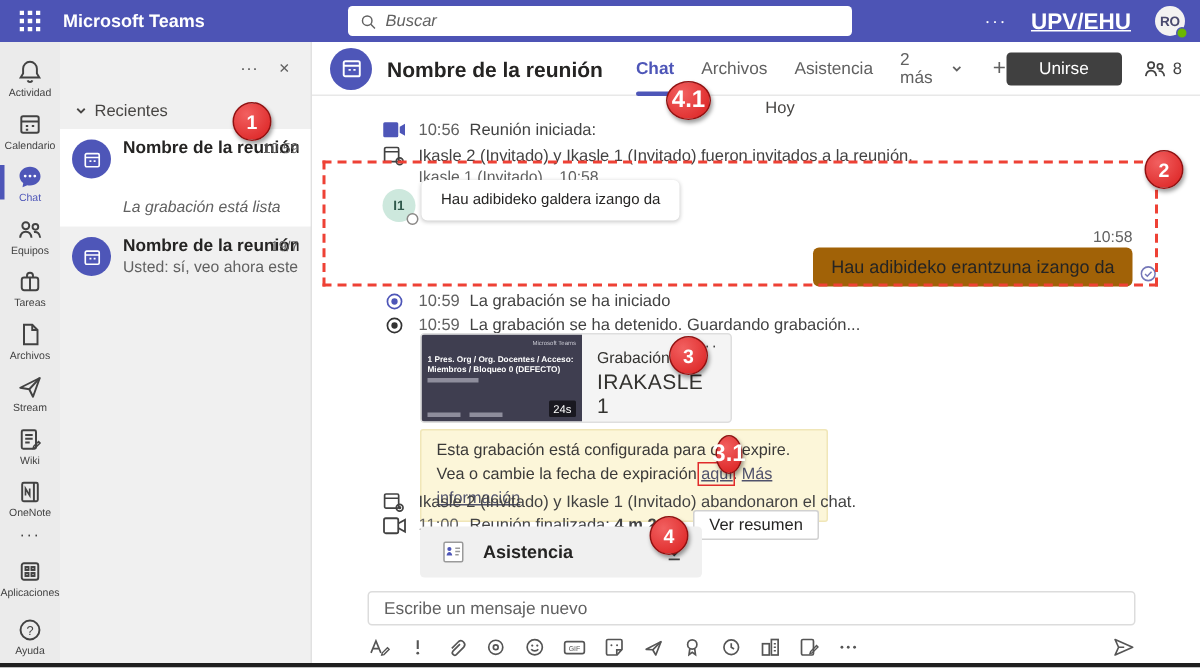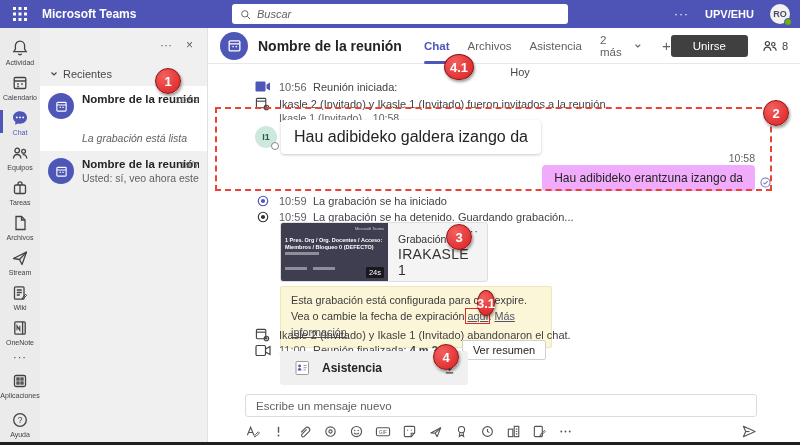--- a/index.html
+++ b/index.html
@@ -9,21 +9,21 @@
   
   .topbar { position:absolute; left:0; top:0; right:0; height:28px; background:#4d54b5;
             display:flex; align-items:center; color:#fff; z-index:5; }
   .waffle { width:40px; display:flex; justify-content:center; cursor:pointer; }
   .app-title { font-size:12px; font-weight:bold; margin-left:2px; }
   .searchbox { position:absolute; left:232px; top:4px; width:336px; height:20px; background:#fff;
                border-radius:3px; display:flex; align-items:center; gap:6px; padding:0 8px; color:#616161; }
   .searchbox span { font-size:11px;font-style:italic; }
   .tb-right { position:absolute; right:10px; top:0; height:28px; display:flex; align-items:center; gap:16px; }
   .tb-more { font-size:12px; letter-spacing:1px; cursor:pointer; }
-  .tb-org { font-size:11px; font-weight:bold; }
+  .tb-org { font-size:15px; font-weight:bold;text-decoration:underline; }
   .avatar-me { position:relative; width:20px; height:20px; border-radius:50%; background:#f3f2f1;
                color:#4a4a6e; font-size:9px; font-weight:bold; display:flex; align-items:center; justify-content:center; }
   .presence { position:absolute; right:-2px; bottom:-2px; width:8px; height:8px; border-radius:50%;
               background:#6bb700; border:1.5px solid #4d54b5; }
   
   .rail { position:absolute; left:0; top:28px; bottom:0; width:40px; background:#ebebeb;
           display:flex; flex-direction:column; align-items:center; padding-top:6px; z-index:4; }
   .rail-item { position:relative; width:100%; display:flex; flex-direction:column; align-items:center;
                gap:1px; padding:4px 0 3px; cursor:pointer; color:#424242; }
   .rail-item .lbl { font-size:7px; color:#424242; white-space:nowrap; }
@@ -70,33 +70,33 @@
   .row .ic { width:17px; display:flex; justify-content:center; flex:none; }
   .row .tm { color:#616161; width:26px; flex:none; }
   .msg-author { position:absolute; left:39px; top:48px; font-size:10.5px; color:#616161; }
   .msg-author b { font-weight:normal; margin-right:8px; }
   .avatar-i1 { position:absolute; left:15px; top:62px; width:22px; height:22px; border-radius:50%;
                background:#cde8dd; color:#2f5a4c; font-size:9px; font-weight:bold;
                display:flex; align-items:center; justify-content:center; }
   .avatar-i1 .off { position:absolute; right:-2px; bottom:-2px; width:8px; height:8px; border-radius:50%;
                     background:#fff; border:1.5px solid #8a8886; }
   .bubble-in { position:absolute; left:41px; top:56px; background:#fff; border-radius:4px;
-               box-shadow:0 1px 3px rgba(0,0,0,.22); padding:8px 13px; font-size:16px; color:#252423; }
+               box-shadow:0 1px 3px rgba(0,0,0,.22); padding:8px 13px; font-size:10px; color:#252423; }
   .time-out { position:absolute; right:45px; top:88px; font-size:10.5px; color:#616161; }
-  .bubble-out { position:absolute; right:45px; top:101px; background:#f0abfc; border-radius:4px;
+  .bubble-out { position:absolute; right:45px; top:101px; background:#a16207; border-radius:4px;
                 padding:6px 12px; font-size:12px; color:#252423; }
   .receipt { position:absolute; right:29px; top:113px; }
   
   .rec-card { position:absolute; left:40px; top:158px; width:208px; height:60px; border:1px solid #dedede;
               border-radius:3px; display:flex; overflow:hidden; background:#f4f4f4; cursor:pointer; }
   .thumb { position:relative; width:107px; background:#3f3e50; color:#fff; padding:3px 4px; flex:none; }
   .thumb .brand { position:absolute; top:3px; right:4px; font-size:4px; color:#c8c8d2; }
   .thumb .tx { margin-top:11px; font-size:5.5px; line-height:1.3; font-weight:bold; }
   .thumb .sub { margin-top:1px; height:3px; width:34px; background:#8e8d9c; }
-  .thumb .bot { position:absolute; left:4px; right:4px; bottom:3px; display:flex; gap:6px; }
+  .thumb .bot { position:absolute; left:4px; right:4px; bottom:3px; display:flex; align-items:flex-end; gap:6px; }
   .thumb .bar { height:3px; width:22px; background:#8e8d9c; }
   .thumb .dur { margin-left:auto; background:rgba(0,0,0,.6); font-size:7.5px; padding:1px 3px; border-radius:1px; }
   .rc-body { position:relative; flex:1; padding:10px 8px 0 10px; }
   .rc-kind { font-size:10.5px; font-weight:normal; color:#33322f; }
   .rc-title { font-size:14px; color:#33322f; margin-top:1px; letter-spacing:.3px; }
   .rc-menu { position:absolute; top:2px; right:8px; font-size:11px; color:#424242; letter-spacing:1px; cursor:pointer; }
   
   .notice { position:absolute; left:40px; top:222px; width:272px; background:#fcf6d9; border:1px solid #f0e6b8;
             border-radius:2px; padding:5px 10px 6px; font-size:10.8px; line-height:1.5; color:#3b3a39; }
   .notice a { color:#50526b; text-decoration:underline; cursor:pointer; }
@@ -116,21 +116,21 @@
   .composer-tools { position:absolute; left:37px; right:43px; bottom:5px; height:18px; display:flex;
                     align-items:center; gap:11px; color:#555; }
   .composer-tools span { display:flex; cursor:pointer; }
   .send { margin-left:auto; }
   .win-bottom { position:absolute; left:0; right:0; bottom:0; height:3px; background:#1f1f1f; z-index:60; }
   
   .ann-layer { position:absolute; inset:0; pointer-events:none; z-index:50; }
   .ann { position:absolute; background:radial-gradient(circle at 35% 30%, #f26060, #da1f1f);
          border:1px solid #8f1111; border-radius:50%; color:#fff; font-weight:bold; font-size:13px;
          display:flex; align-items:center; justify-content:center; box-shadow:1px 2px 3px rgba(0,0,0,.4); }
-  .ann.small { font-size:13px;text-align:center; }
+  .ann.small { font-size:16px;text-align:center; }
   .ann-rect { position:absolute; border:2px dashed #ee4135; }
 </style>
 </head>
 <body>
 
 <div class="window">
 
   <div class="topbar">
     <div class="waffle">
       <svg width="14" height="14" viewBox="0 0 14 14">

